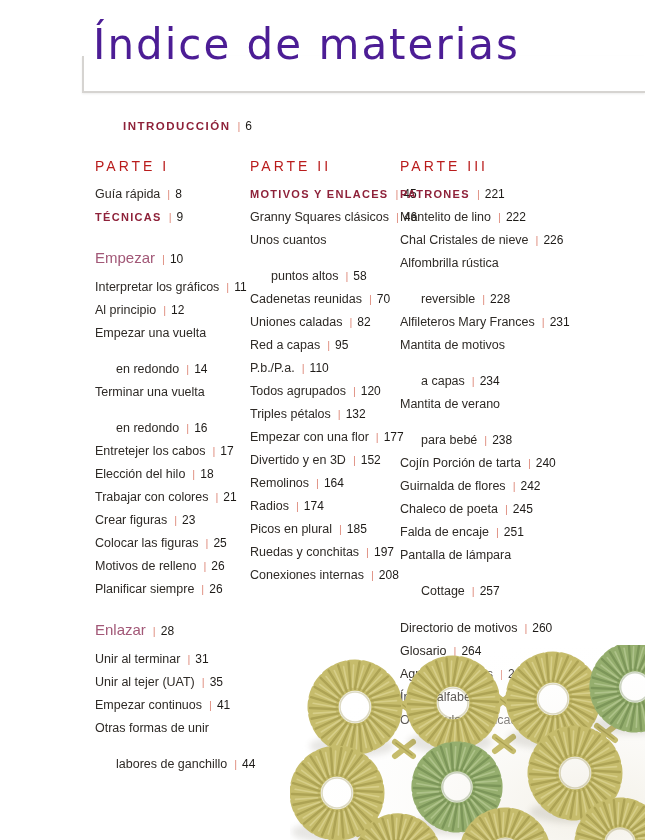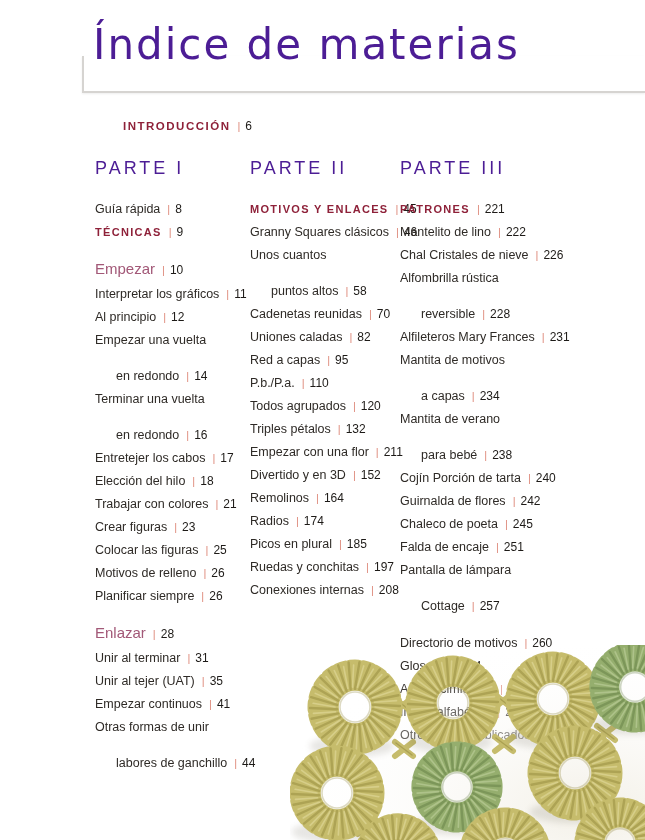--- a/index.html
+++ b/index.html
@@ -21,27 +21,27 @@
     box-shadow:0 1px 2px rgba(0,0,0,0.07);
   }
   
   .intro-row{position:absolute;left:95px;top:119px;font-size:11.5px;}
   
   .col{position:absolute;top:158px;}
   .col1{left:95px;width:152px;}
   .col2{left:250px;width:152px;}
   .col3{left:400px;width:220px;}
   .part-heading{
-    color:#4c1d95;font-size:18px;letter-spacing:3px;
-    margin-bottom:18px;font-weight:400;
+    color:#b91c1c;font-size:14px;letter-spacing:3px;
+    margin-bottom:8px;font-weight:400;
   }
   .row{min-height:22px;line-height:22px;white-space:nowrap;}
   .row .label{color:#2E2A26;font-size:12.5px;}
   .row.caps .label{color:#8E2139;font-weight:bold;font-size:11px;letter-spacing:1.3px;}
-  .row.section{min-height:24px;line-height:24px;}
+  .row.section{min-height:24px;line-height:32px;}
   .row.section .label{color:#A25877;font-size:15px;}
   .row.indent{padding-left:21px;margin-top:13px;}
   .pipe{color:#DE8A7B;margin:0 5px 0 7px;font-size:11px;}
   .intro-row .caps-label{color:#8E2139;font-weight:bold;font-size:11.5px;letter-spacing:1.5px;padding-left:28px;}
   .page-num{color:#1D1A17;font-size:12px;}
   .gap{height:14px;}
   
   .photo{position:absolute;left:290px;top:645px;width:355px;height:195px;}
 </style>
 </head>
@@ -91,21 +91,21 @@
       <div class="row caps"><span class="label">MOTIVOS Y ENLACES</span><span class="pipe">|</span><span class="page-num">45</span></div>
       <div class="row normal"><span class="label">Granny Squares clásicos</span><span class="pipe">|</span><span class="page-num">46</span></div>
       <div class="row normal"><span class="label">Unos cuantos</span></div>
       <div class="row indent"><span class="label">puntos altos</span><span class="pipe">|</span><span class="page-num">58</span></div>
       <div class="row normal"><span class="label">Cadenetas reunidas</span><span class="pipe">|</span><span class="page-num">70</span></div>
       <div class="row normal"><span class="label">Uniones caladas</span><span class="pipe">|</span><span class="page-num">82</span></div>
       <div class="row normal"><span class="label">Red a capas</span><span class="pipe">|</span><span class="page-num">95</span></div>
       <div class="row normal"><span class="label">P.b./P.a.</span><span class="pipe">|</span><span class="page-num">110</span></div>
       <div class="row normal"><span class="label">Todos agrupados</span><span class="pipe">|</span><span class="page-num">120</span></div>
       <div class="row normal"><span class="label">Triples pétalos</span><span class="pipe">|</span><span class="page-num">132</span></div>
-      <div class="row normal"><span class="label">Empezar con una flor</span><span class="pipe">|</span><span class="page-num">211</span></div>
+      <div class="row normal"><span class="label">Empezar con una flor</span><span class="pipe">|</span><span class="page-num">177</span></div>
       <div class="row normal"><span class="label">Divertido y en 3D</span><span class="pipe">|</span><span class="page-num">152</span></div>
       <div class="row normal"><span class="label">Remolinos</span><span class="pipe">|</span><span class="page-num">164</span></div>
       <div class="row normal"><span class="label">Radios</span><span class="pipe">|</span><span class="page-num">174</span></div>
       <div class="row normal"><span class="label">Picos en plural</span><span class="pipe">|</span><span class="page-num">185</span></div>
       <div class="row normal"><span class="label">Ruedas y conchitas</span><span class="pipe">|</span><span class="page-num">197</span></div>
       <div class="row normal"><span class="label">Conexiones internas</span><span class="pipe">|</span><span class="page-num">208</span></div>
     </div>
 </div>
 <div class="col col3">
   <div class="part-heading">PARTE III</div>

